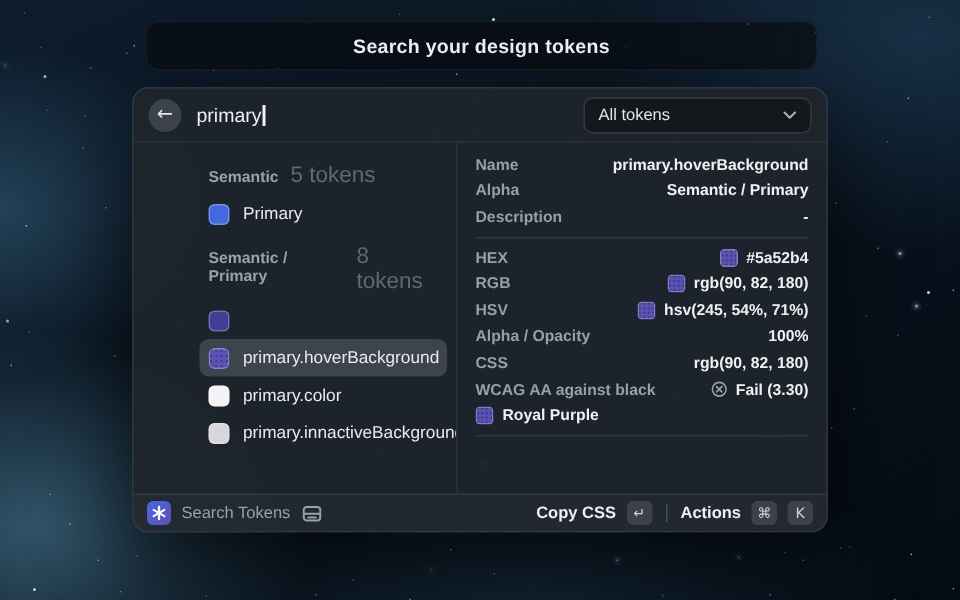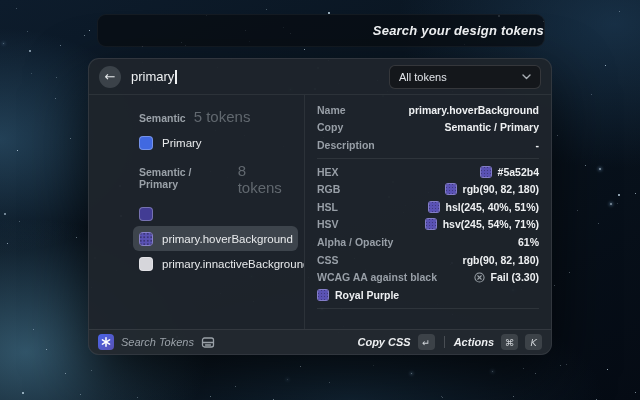--- a/index.html
+++ b/index.html
@@ -16,21 +16,21 @@
       linear-gradient(155deg, #0d1c2c 0%, #09141f 45%, #050b14 100%);
   }
   .star { position: absolute; border-radius: 50%; background: #cfe6f5; }
 
   
   .title-pill {
     position: absolute; left: 97px; top: 14px; width: 448px; height: 33px;
     background: rgba(8, 13, 18, 0.72);
     border: 1px solid rgba(255,255,255,0.05);
     border-radius: 9px;
-    display: flex; align-items: center; justify-content: flex-end; font-style: italic;
+    display: flex; align-items: center; justify-content: center;
   }
   .title-pill span { color: #f2f4f6; font-size: 13px; font-weight: 700; letter-spacing: 0.2px; }
 
   
   .window {
     position: absolute; left: 88px; top: 58px; width: 464px; height: 297px;
     background: rgba(30, 36, 43, 0.97);
     border: 1px solid rgba(255,255,255,0.09);
     border-radius: 11px;
     box-shadow: 0 24px 60px rgba(0,0,0,0.65);
@@ -83,21 +83,21 @@
   .dvalue { color: #eef0f2; font-size: 10.5px; font-weight: 600; display: flex; align-items: center; gap: 6px; }
   .dsw { display: inline-block; width: 12px; height: 12px; border-radius: 3px;
          box-shadow: inset 0 0 0 1px rgba(255,255,255,0.25);
          background-image: radial-gradient(rgba(0,0,0,0.3) 0.7px, transparent 0.8px); background-size: 3px 3px; }
   .ddiv { border-top: 1px solid rgba(255,255,255,0.08); margin: 4px 0; }
   .wcag-icon { width: 11px; height: 11px; flex: 0 0 11px; }
 
   
   .footer {
     height: 25px; flex: 0 0 25px; display: flex; align-items: center; justify-content: space-between;
-    padding: 0 9px; border-top: 1px solid rgba(255,255,255,0.08); background: rgba(255,255,255,0.025); font-style: italic;
+    padding: 0 9px; border-top: 1px solid rgba(255,255,255,0.08); background: rgba(255,255,255,0.025);
   }
   .f-left, .f-right { display: flex; align-items: center; gap: 7px; }
   .app-icon {
     width: 16px; height: 16px; border-radius: 4px;
     background: linear-gradient(135deg, #4a64e8, #5a52b4);
     display: flex; align-items: center; justify-content: center;
   }
   .f-app-name { color: #9aa1a8; font-size: 11px; }
   .f-action { color: #eef0f2; font-size: 11px; font-weight: 700; cursor: pointer; }
   .key {
@@ -300,34 +300,38 @@
             <span class="sec-count">8 tokens</span>
           </div>
           <div class="titem">
             <span class="sw" style="background-color: rgb(66, 60, 148);"></span>
           </div>
           <div class="titem selected">
             <span class="sw dotted" style="background-color: rgb(90, 82, 180);"></span>
             <span>primary.hoverBackground</span>
           </div>
           <div class="titem">
+            <span class="sw" style="background-color: rgb(244, 244, 246);"></span>
+            <span>primary.color</span>
+          </div>
+          <div class="titem">
             <span class="sw" style="background-color: rgb(214, 214, 219);"></span>
             <span>primary.innactiveBackground</span>
           </div>
           <div class="titem"></div>
         </div>
       <div class="details" id="detail-panel">
           <div class="drow">
             <span class="dlabel">Name</span>
             <span class="dvalue">
               <span>primary.hoverBackground</span>
             </span>
           </div>
           <div class="drow">
-            <span class="dlabel">Copy</span>
+            <span class="dlabel">Alpha</span>
             <span class="dvalue">
               <span>Semantic / Primary</span>
             </span>
           </div>
           <div class="drow">
             <span class="dlabel">Description</span>
             <span class="dvalue">
               <span>-</span>
             </span>
           </div>
@@ -340,37 +344,30 @@
             </span>
           </div>
           <div class="drow">
             <span class="dlabel">RGB</span>
             <span class="dvalue">
               <i class="dsw" style="background-color: rgb(90, 82, 180);"></i>
               <span>rgb(90, 82, 180)</span>
             </span>
           </div>
           <div class="drow">
-            <span class="dlabel">HSL</span>
-            <span class="dvalue">
-              <i class="dsw" style="background-color: rgb(90, 82, 180);"></i>
-              <span>hsl(245, 40%, 51%)</span>
-            </span>
-          </div>
-          <div class="drow">
             <span class="dlabel">HSV</span>
             <span class="dvalue">
               <i class="dsw" style="background-color: rgb(90, 82, 180);"></i>
               <span>hsv(245, 54%, 71%)</span>
             </span>
           </div>
           <div class="drow">
             <span class="dlabel">Alpha / Opacity</span>
             <span class="dvalue">
-              <span>61%</span>
+              <span>100%</span>
             </span>
           </div>
           <div class="drow">
             <span class="dlabel">CSS</span>
             <span class="dvalue">
               <span>rgb(90, 82, 180)</span>
             </span>
           </div>
           <div class="drow">
             <span class="dlabel">WCAG AA against black</span>

